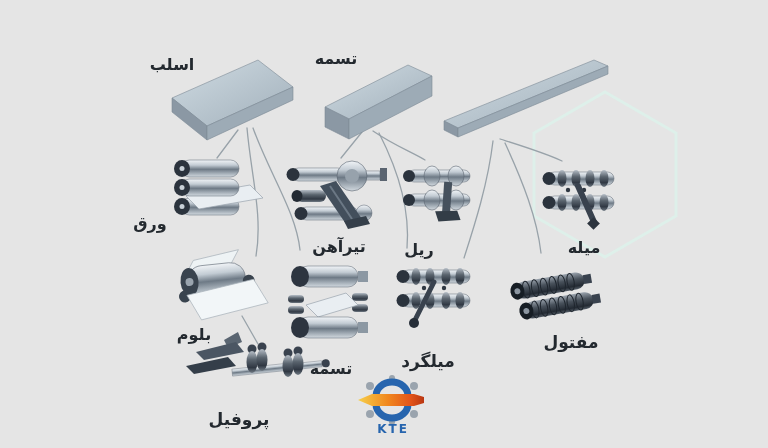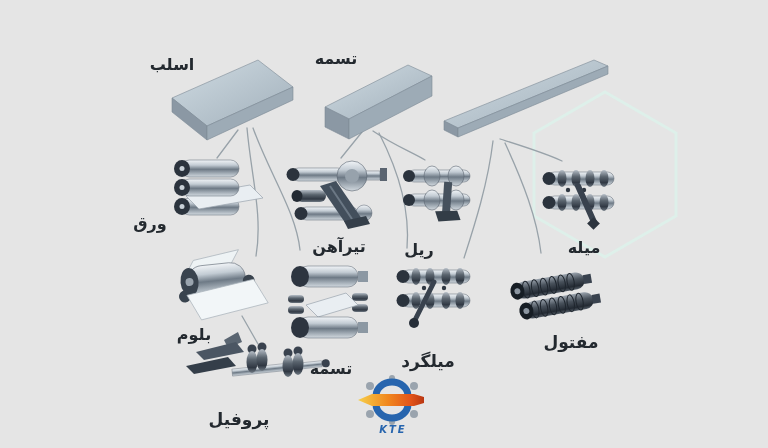--- a/index.html
+++ b/index.html
@@ -11,22 +11,22 @@
   .lbl{
     position:absolute;transform:translate(-50%,-50%);
     direction:rtl;white-space:nowrap;
     font-weight:bold;color:#23292f;font-size:16px;
     letter-spacing:0px;
   }
   .lbl.big{font-size:17px;}
   svg{position:absolute;left:0;top:0;}
   .logo-text{
     position:absolute;transform:translate(-50%,-50%);
-    color:#2765ae;font-weight:bold;font-style:italic;
-    font-size:10px;letter-spacing:2px;
+    color:#2765ae;font-weight:bold;
+    font-size:12px;letter-spacing:2px;
   }
 </style>
 </head>
 <body>
 
 <div id="stage">
 
   <svg width="768" height="448" viewBox="0 0 768 448">
     <defs>
       <linearGradient id="gRoll" x1="0" y1="0" x2="0" y2="1">

